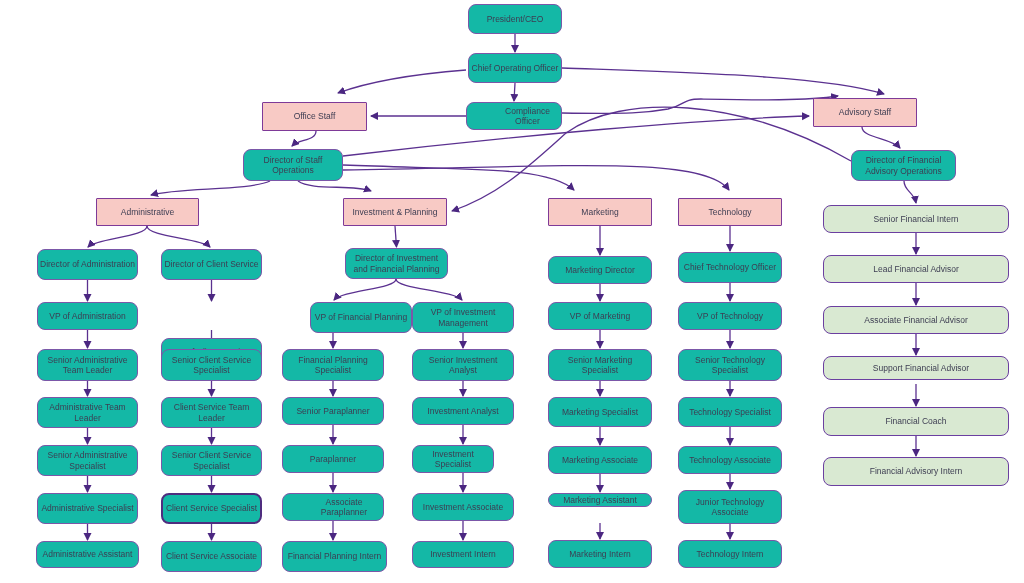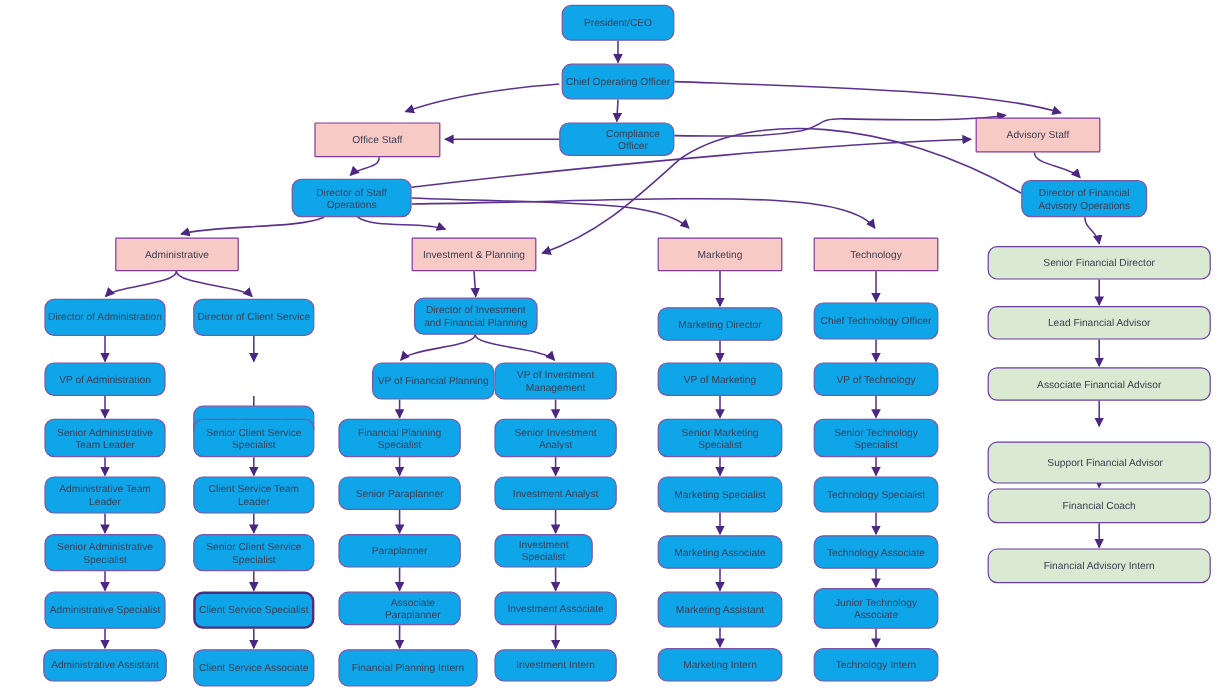--- a/index.html
+++ b/index.html
@@ -3,21 +3,21 @@
 <meta charset="utf-8">
 <style>
   html,body{margin:0;padding:0;background:#ffffff;}
   body{width:1024px;height:583px;overflow:hidden;position:relative;
        font-family:"Liberation Sans","DejaVu Sans",sans-serif;}
   #org-chart{position:absolute;left:0;top:0;width:1024px;height:583px;}
   #edge-layer{position:absolute;left:0;top:0;width:1024px;height:583px;}
   .node{position:absolute;box-sizing:border-box;display:flex;align-items:center;
         justify-content:center;text-align:center;font-size:8.5px;line-height:1.18;
         color:#3d3d52;padding:1px 2px;cursor:pointer;}
-  .node.purple{background:#0ea5e9;border:1.4px solid #7b57a8;border-radius:8px;}
+  .node.purple{background:#14b8a6;border:1.4px solid #7b57a8;border-radius:8px;}
   .node.pink{background:#f8cac5;border:1.8px solid #7e3a98;border-radius:1px;}
   .node.green{background:#d9e9d2;border:1.4px solid #6b3fa0;border-radius:8px;}
   .node.bold{border-width:2.4px;border-color:#4f2d7f;}
   .edge{fill:none;stroke:#5b3190;stroke-width:1.3px;}
 </style>
 </head>
 <body>
 
 <div id="org-chart">
   <svg id="edge-layer" width="1024" height="583" viewBox="0 0 1024 583">
@@ -115,41 +115,41 @@
       <div class="node purple" style="left: 161px; top: 397px; width: 101px; height: 31px;">Client Service Team Leader</div>
       <div class="node purple" style="left: 161px; top: 445px; width: 101px; height: 31px;">Senior Client Service Specialist</div>
       <div class="node purple bold" style="left: 161px; top: 493px; width: 101px; height: 31px;">Client Service Specialist</div>
       <div class="node purple" style="left: 161px; top: 541px; width: 101px; height: 31px;">Client Service Associate</div>
       <div class="node purple" style="left: 345px; top: 248px; width: 103px; height: 31px;">Director of Investment and Financial Planning</div>
       <div class="node purple" style="left: 282px; top: 302px; width: 102px; height: 31px; margin-left: 28px;">VP of Financial Planning</div>
       <div class="node purple" style="left: 282px; top: 349px; width: 102px; height: 32px;">Financial Planning Specialist</div>
       <div class="node purple" style="left: 282px; top: 397px; width: 102px; height: 28px;">Senior Paraplanner</div>
       <div class="node purple" style="left: 282px; top: 445px; width: 102px; height: 28px;">Paraplanner</div>
       <div class="node purple" style="left: 282px; top: 493px; width: 102px; height: 28px; padding-left: 24px;">Associate Paraplanner</div>
-      <div class="node purple" style="left: 282px; top: 541px; width: 116px; height: 31px;">Financial Planning Intern</div>
+      <div class="node purple" style="left: 282px; top: 541px; width: 105px; height: 31px;">Financial Planning Intern</div>
       <div class="node purple" style="left: 412px; top: 302px; width: 102px; height: 31px;">VP of Investment Management</div>
       <div class="node purple" style="left: 412px; top: 349px; width: 102px; height: 32px;">Senior Investment Analyst</div>
       <div class="node purple" style="left: 412px; top: 397px; width: 102px; height: 28px;">Investment Analyst</div>
       <div class="node purple" style="left: 412px; top: 445px; width: 82px; height: 28px;">Investment Specialist</div>
       <div class="node purple" style="left: 412px; top: 493px; width: 102px; height: 28px;">Investment Associate</div>
       <div class="node purple" style="left: 412px; top: 541px; width: 102px; height: 27px;">Investment Intern</div>
       <div class="node purple" style="left: 548px; top: 256px; width: 104px; height: 28px;">Marketing Director</div>
       <div class="node purple" style="left: 548px; top: 302px; width: 104px; height: 28px;">VP of Marketing</div>
       <div class="node purple" style="left: 548px; top: 349px; width: 104px; height: 32px;">Senior Marketing Specialist</div>
       <div class="node purple" style="left: 548px; top: 397px; width: 104px; height: 30px;">Marketing Specialist</div>
       <div class="node purple" style="left: 548px; top: 446px; width: 104px; height: 28px;">Marketing Associate</div>
-      <div class="node purple" style="left: 548px; top: 493px; width: 104px; height: 30px;">Marketing Assistant</div>
+      <div class="node purple" style="left: 548px; top: 493px; width: 104px; height: 14px;">Marketing Assistant</div>
       <div class="node purple" style="left: 548px; top: 540px; width: 104px; height: 28px;">Marketing Intern</div>
       <div class="node purple" style="left: 678px; top: 252px; width: 104px; height: 31px;">Chief Technology Officer</div>
       <div class="node purple" style="left: 678px; top: 302px; width: 104px; height: 28px;">VP of Technology</div>
       <div class="node purple" style="left: 678px; top: 349px; width: 104px; height: 32px;">Senior Technology Specialist</div>
       <div class="node purple" style="left: 678px; top: 397px; width: 104px; height: 30px;">Technology Specialist</div>
       <div class="node purple" style="left: 678px; top: 446px; width: 104px; height: 28px;">Technology Associate</div>
       <div class="node purple" style="left: 678px; top: 490px; width: 104px; height: 34px;">Junior Technology Associate</div>
       <div class="node purple" style="left: 678px; top: 540px; width: 104px; height: 28px;">Technology Intern</div>
-      <div class="node green" style="left: 823px; top: 205px; width: 186px; height: 28px;">Senior Financial Director</div>
+      <div class="node green" style="left: 823px; top: 205px; width: 186px; height: 28px;">Senior Financial Intern</div>
       <div class="node green" style="left: 823px; top: 255px; width: 186px; height: 28px;">Lead Financial Advisor</div>
       <div class="node green" style="left: 823px; top: 306px; width: 186px; height: 28px;">Associate Financial Advisor</div>
-      <div class="node green" style="left: 823px; top: 368px; width: 186px; height: 35px; padding-left: 12px;">Support Financial Advisor</div>
+      <div class="node green" style="left: 823px; top: 356px; width: 186px; height: 24px; padding-left: 12px;">Support Financial Advisor</div>
       <div class="node green" style="left: 823px; top: 407px; width: 186px; height: 29px;">Financial Coach</div>
       <div class="node green" style="left: 823px; top: 457px; width: 186px; height: 29px;">Financial Advisory Intern</div>
     </div>
 </div>
 
 </body></html>

